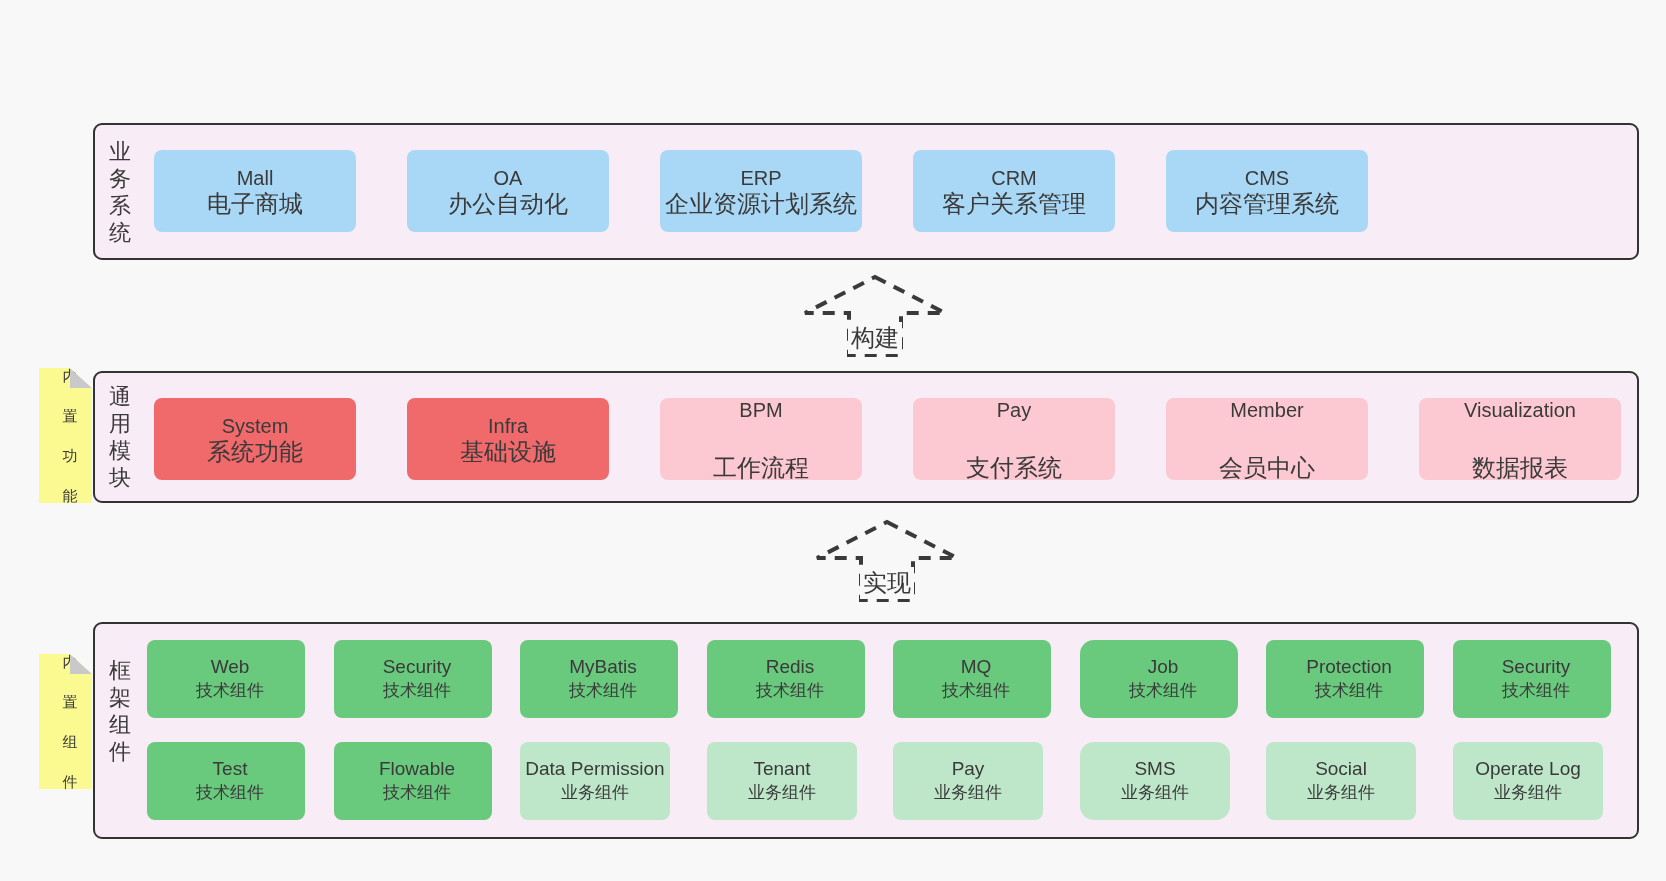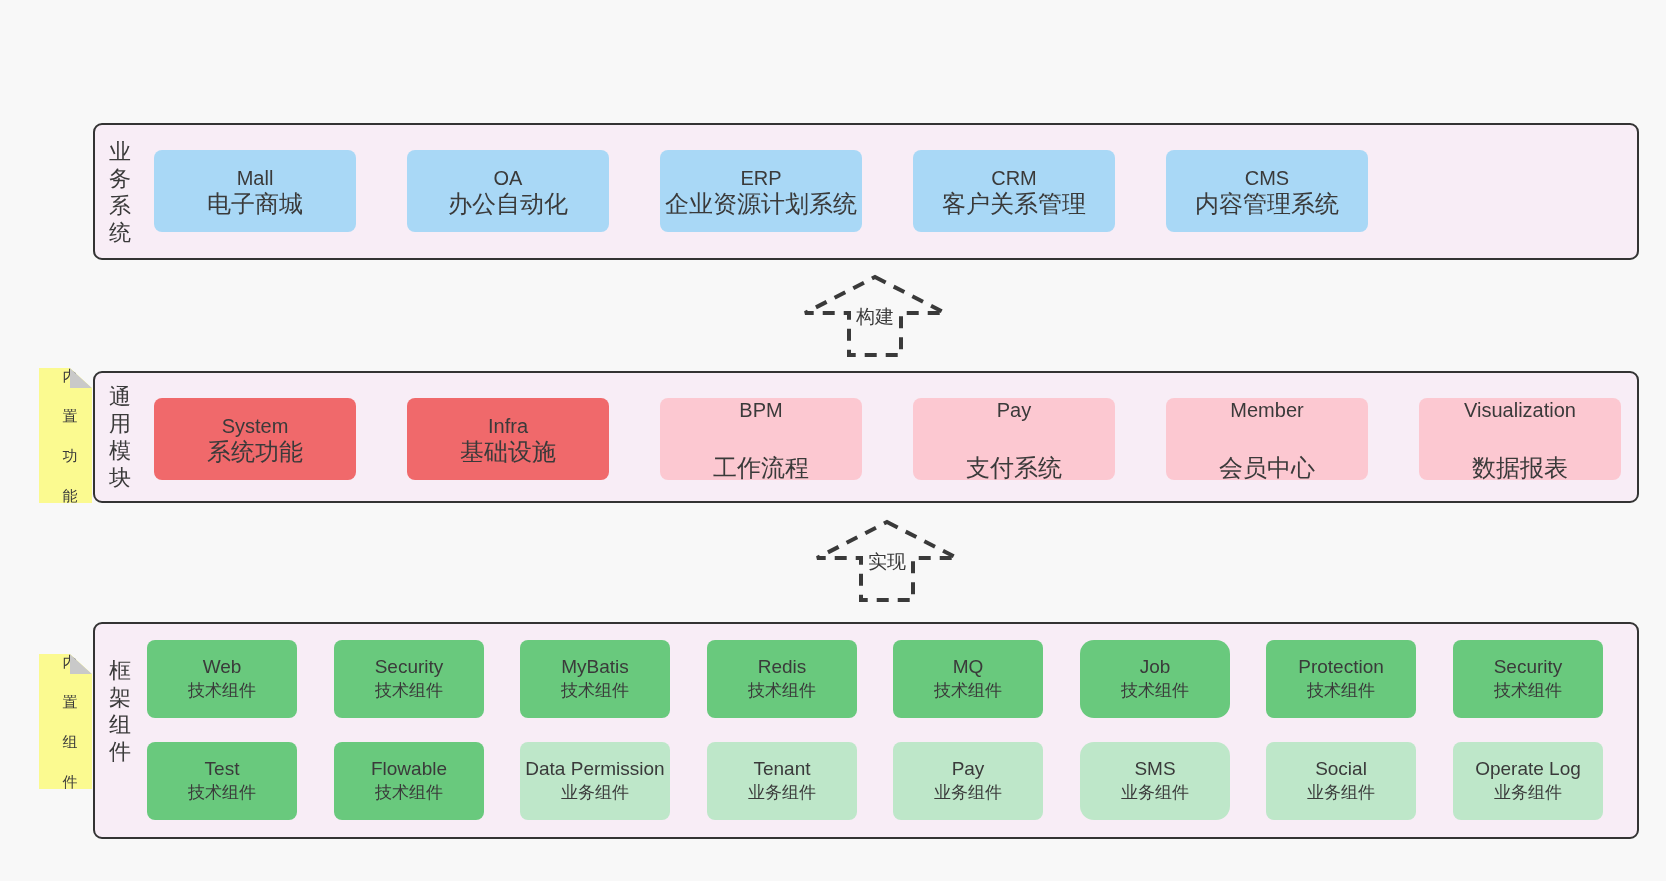--- a/index.html
+++ b/index.html
@@ -55,21 +55,21 @@
   .cell6 { width: 202px; height: 82px; }
   .cell8 { width: 150px; height: 78px; }
   .box .t { font-size: 20px; line-height: 25px; }
   .box .s { font-size: 24px; line-height: 25px; }
   .cell8 .t { font-size: 19px; line-height: 24px; }
   .cell8 .s { font-size: 17px; line-height: 24px; }
 
   .blue        { background: var(--blue, #a9d8f6); }
   .red         { background: var(--red, #f0696b); }
   .pink        { background: var(--pink, #fcc8d1); justify-content: space-between; }
-  .green       { background: var(--green, #69c97d); }
+  .green       { background: var(--green, #69c97d); padding-left: 8px; }
   .green-light { background: var(--green-light, #bee7c9); }
 
   
   .c6-0 { left: 59px; }   .c6-1 { left: 312px; }  .c6-2 { left: 565px; }
   .c6-3 { left: 818px; }  .c6-4 { left: 1071px; } .c6-5 { left: 1324px; }
   
   .c8-0 { left: 52px; }   .c8-1 { left: 239px; }  .c8-2 { left: 425px; }
   .c8-3 { left: 612px; }  .c8-4 { left: 798px; }  .c8-5 { left: 985px; border-radius: 14px; }
   .c8-6 { left: 1171px; } .c8-7 { left: 1358px; }
 
@@ -114,23 +114,23 @@
   .arrow svg { display: block; width: 146px; height: 84px; }
   .arrow path {
     fill: none;
     stroke: var(--arrow, #3a3a3a);
     stroke-width: 4;
     stroke-dasharray: 12 9;
   }
   .arrow-label {
     position: absolute;
     left: 50%;
-    top: 30px;
+    top: 48px;
     transform: translateX(-50%);
-    font-size: 19px;
+    font-size: 24px;
     background: var(--bg, #f8f8f8);
     padding: 0 3px;
     color: var(--ink, #3a3a3a);
     white-space: nowrap;
   }
 </style>
 </head>
 <body>
 
 <div class="canvas">

